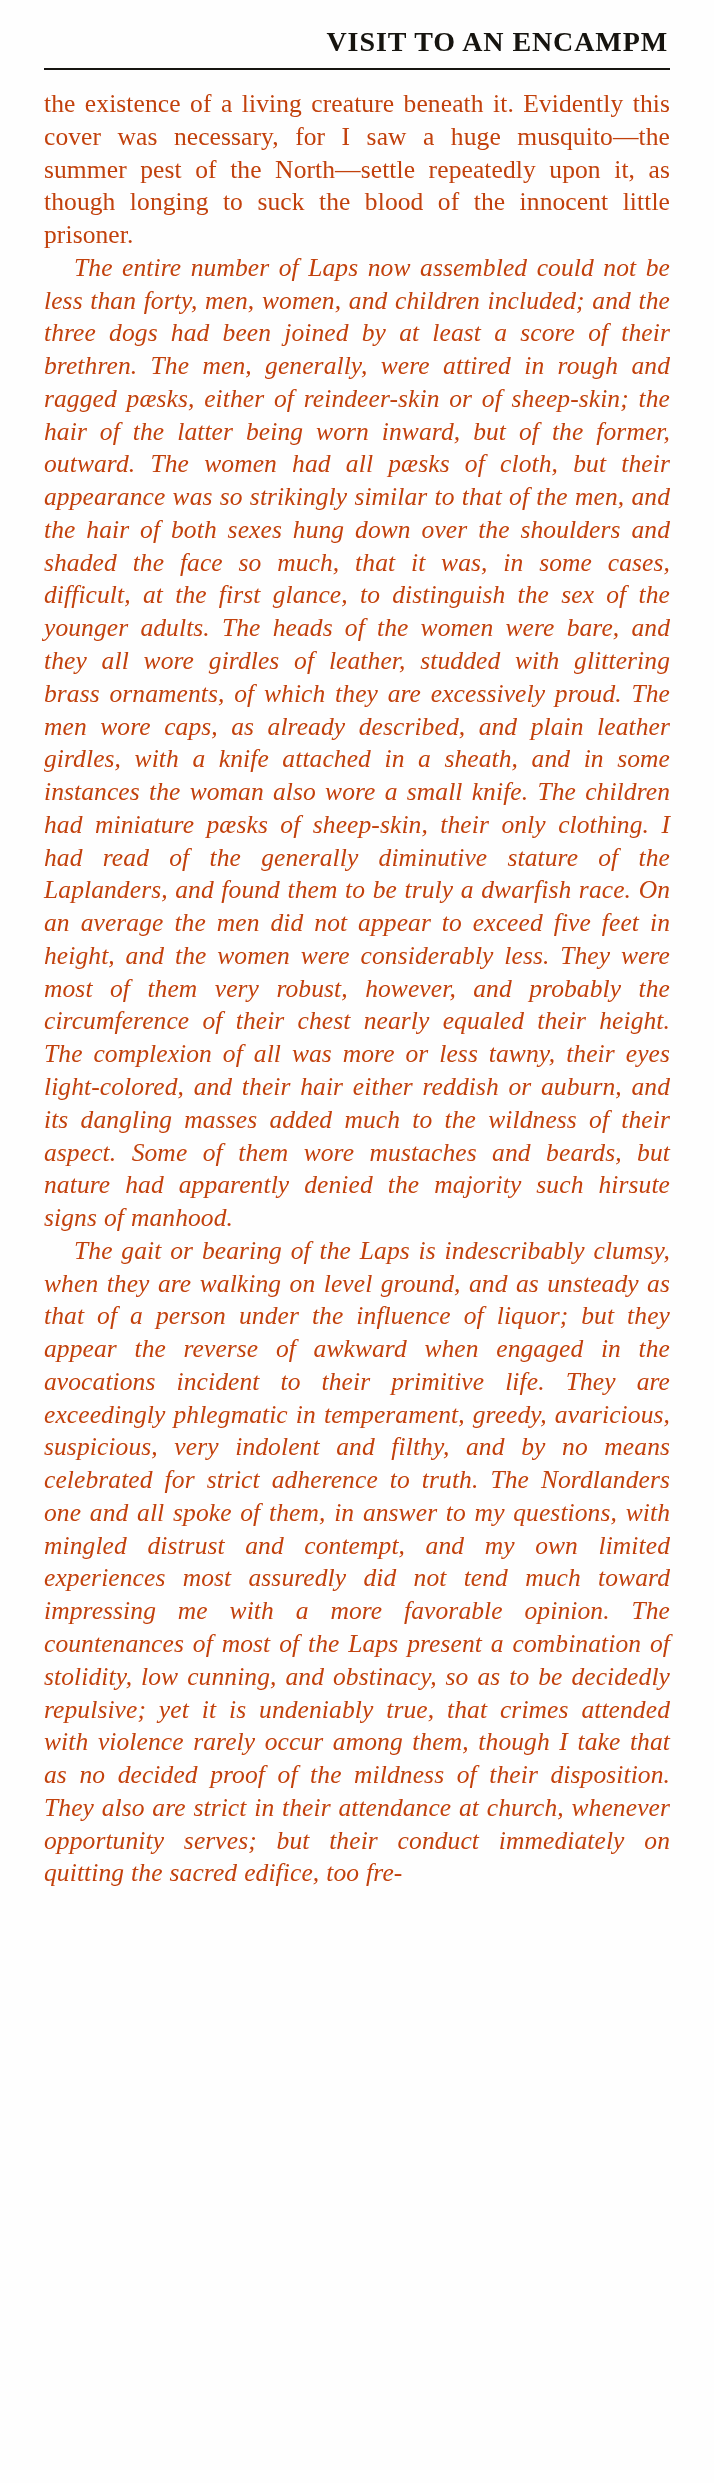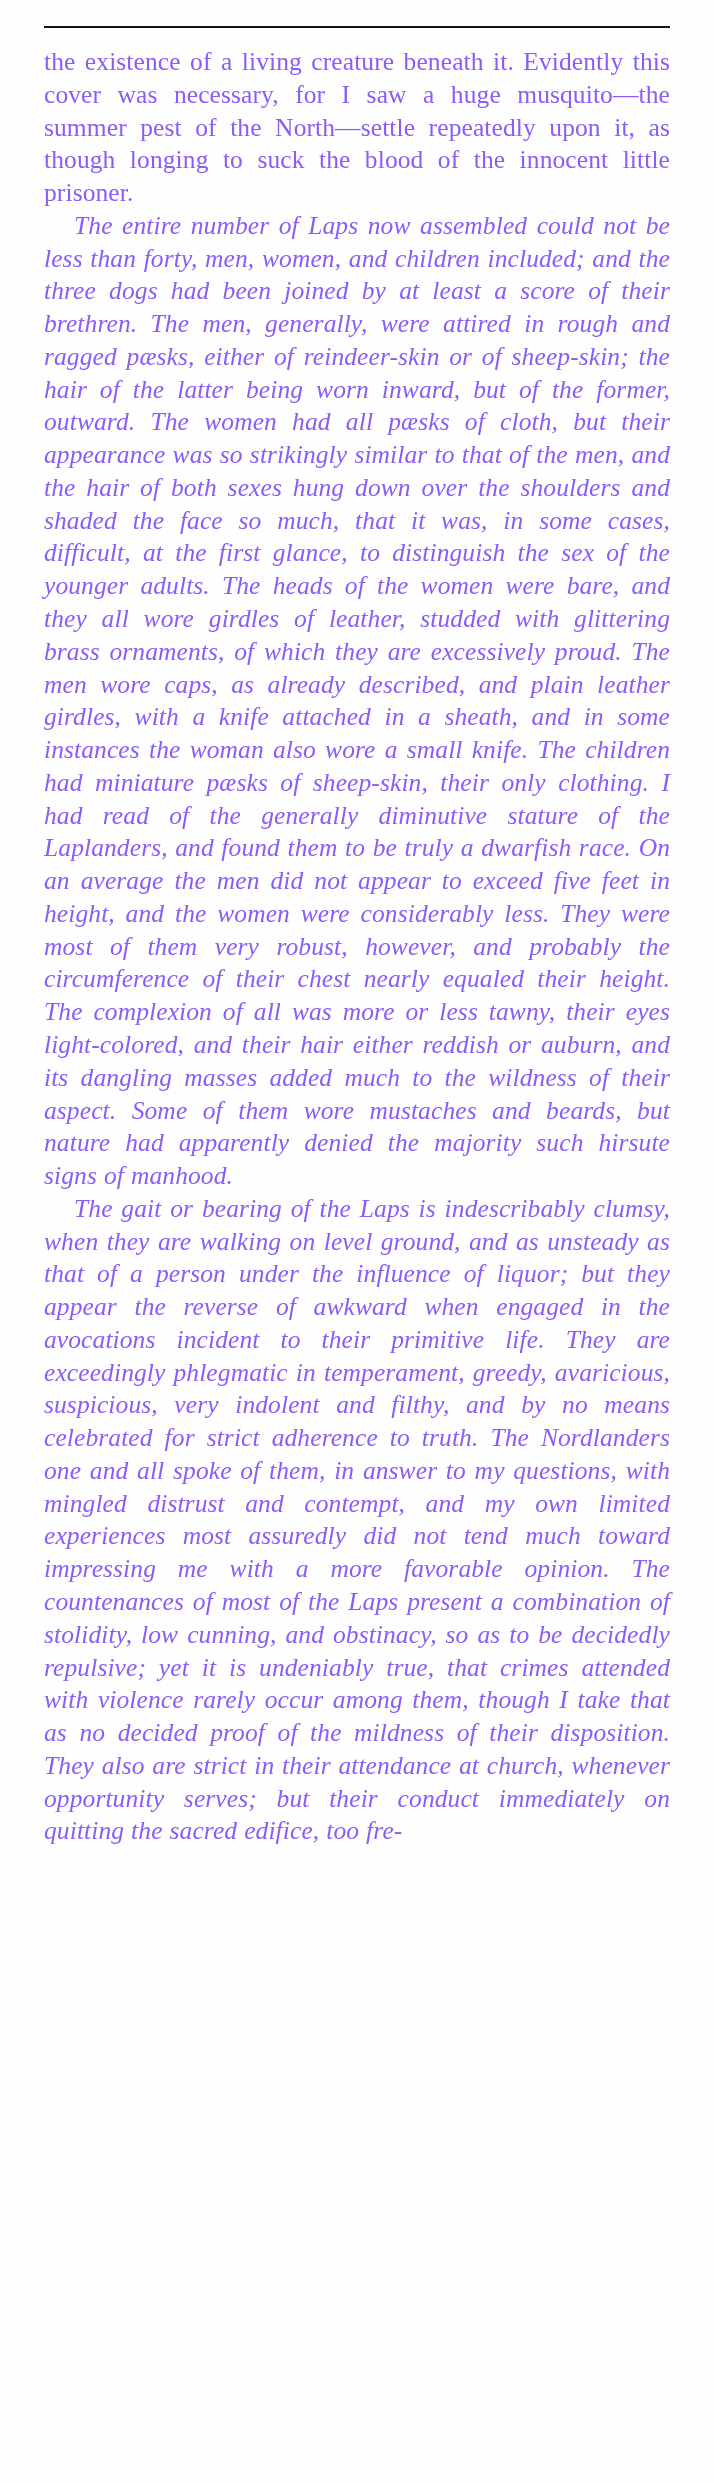--- a/index.html
+++ b/index.html
@@ -40,39 +40,40 @@
     width: 100%;
   }
   .body-text p {
     margin: 0;
     font-size: 25.5px;
     line-height: 1.285;
     text-align: justify;
     text-justify: inter-word;
     letter-spacing: 0.1px;
     word-spacing: 0.5px;
-    color: #8b5cf6;
+    color: #c2410c;
   }
   .body-text p.indent {
     text-indent: 30px;
     font-style: italic;
   }
   
   .page::after {
     content: "";
     position: absolute;
     left: 0; top: 0; right: 0; bottom: 0;
     pointer-events: none;
   }
 </style>
 </head>
 <body>
 
 <div class="page">
 
+  <div class="running-head">VISIT TO AN ENCAMPM</div>
 
   <hr class="head-rule">
 
   <div class="body-text">
     <p>the existence of a living creature beneath it. Evidently this cover was necessary, for I saw a huge musquito—the summer pest of the North—settle repeatedly upon it, as though longing to suck the blood of the innocent little prisoner.</p>
     <p class="indent">The entire number of Laps now assembled could not be less than forty, men, women, and children included; and the three dogs had been joined by at least a score of their brethren. The men, generally, were attired in rough and ragged pæsks, either of reindeer-skin or of sheep-skin; the hair of the latter being worn inward, but of the former, outward.   The women had all pæsks of cloth, but their appearance was so strikingly similar to that of the men, and the hair of both sexes hung down over the shoulders and shaded the face so much, that it was, in some cases, difficult, at the first glance, to distinguish the sex of the younger adults.   The heads of the women were bare, and they all wore girdles of leather, studded with glittering brass ornaments, of which they are excessively proud.   The men wore caps, as already described, and plain leather girdles, with a knife attached in a sheath, and in some instances the woman also wore a small knife.   The children had miniature pæsks of sheep-skin, their only clothing.   I had read of the generally diminutive stature of the Laplanders, and found them to be truly a dwarfish race.   On an average the men did not appear to exceed five feet in height, and the women were considerably less.   They were most of them very robust, however, and probably the circumference of their chest nearly equaled their height.   The complexion of all was more or less tawny, their eyes light-colored, and their hair either reddish or auburn, and its dangling masses added much to the wildness of their aspect.   Some of them wore mustaches and beards, but nature had apparently denied the majority such hirsute signs of manhood.</p>
     <p class="indent">The gait or bearing of the Laps is indescribably clumsy, when they are walking on level ground, and as unsteady as that of a person under the influence of liquor; but they appear the reverse of awkward when engaged in the avocations incident to their primitive life.   They are exceedingly phlegmatic in temperament, greedy, avaricious, suspicious, very indolent and filthy, and by no means celebrated for strict adherence to truth.   The Nordlanders one and all spoke of them, in answer to my questions, with mingled distrust and contempt, and my own limited experiences most assuredly did not tend much toward impressing me with a more favorable opinion.   The countenances of most of the Laps present a combination of stolidity, low cunning, and obstinacy, so as to be decidedly repulsive; yet it is undeniably true, that crimes attended with violence rarely occur among them, though I take that as no decided proof of the mildness of their disposition.   They also are strict in their attendance at church, whenever opportunity serves; but their conduct immediately on quitting the sacred edifice, too fre-</p>
   </div>
 
 </div>

